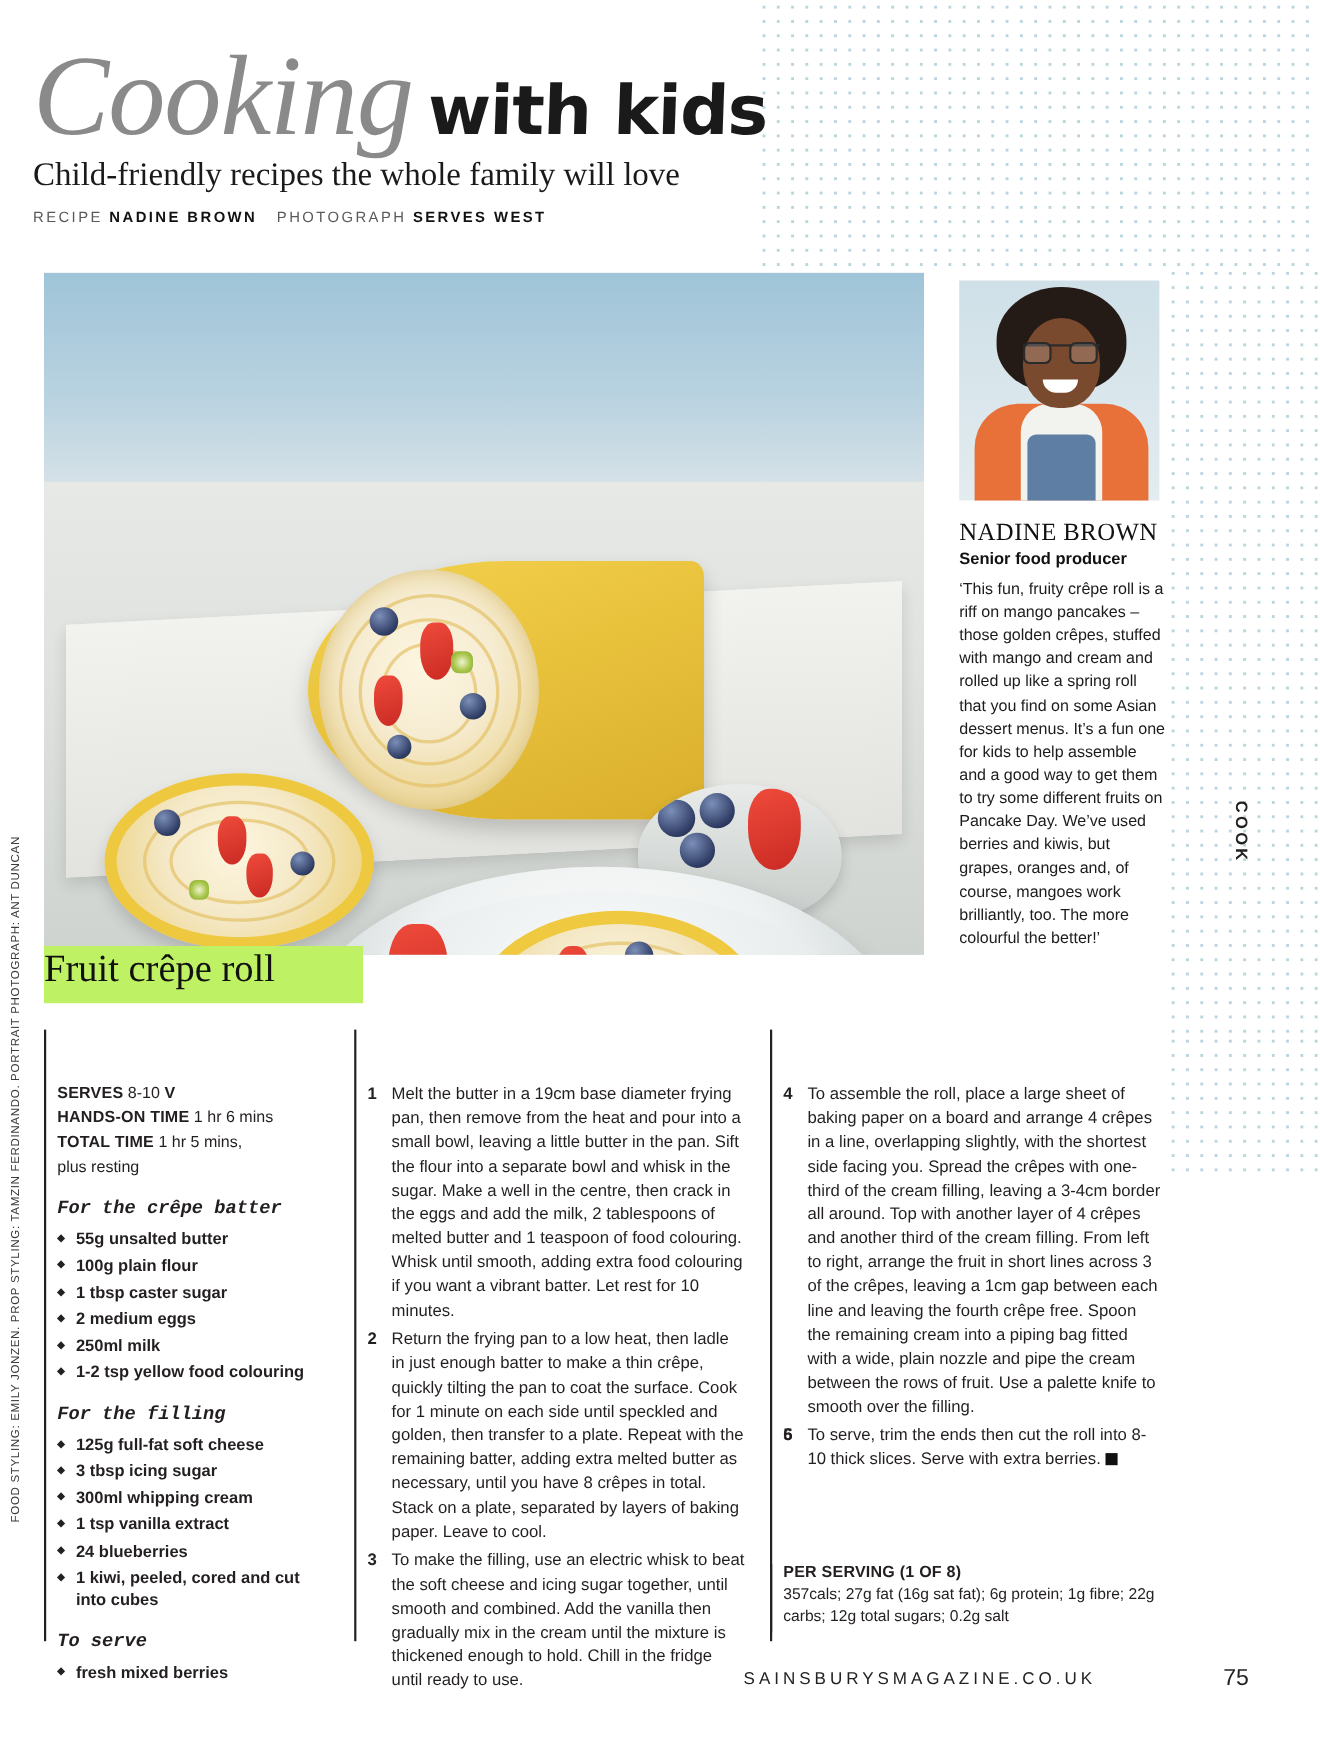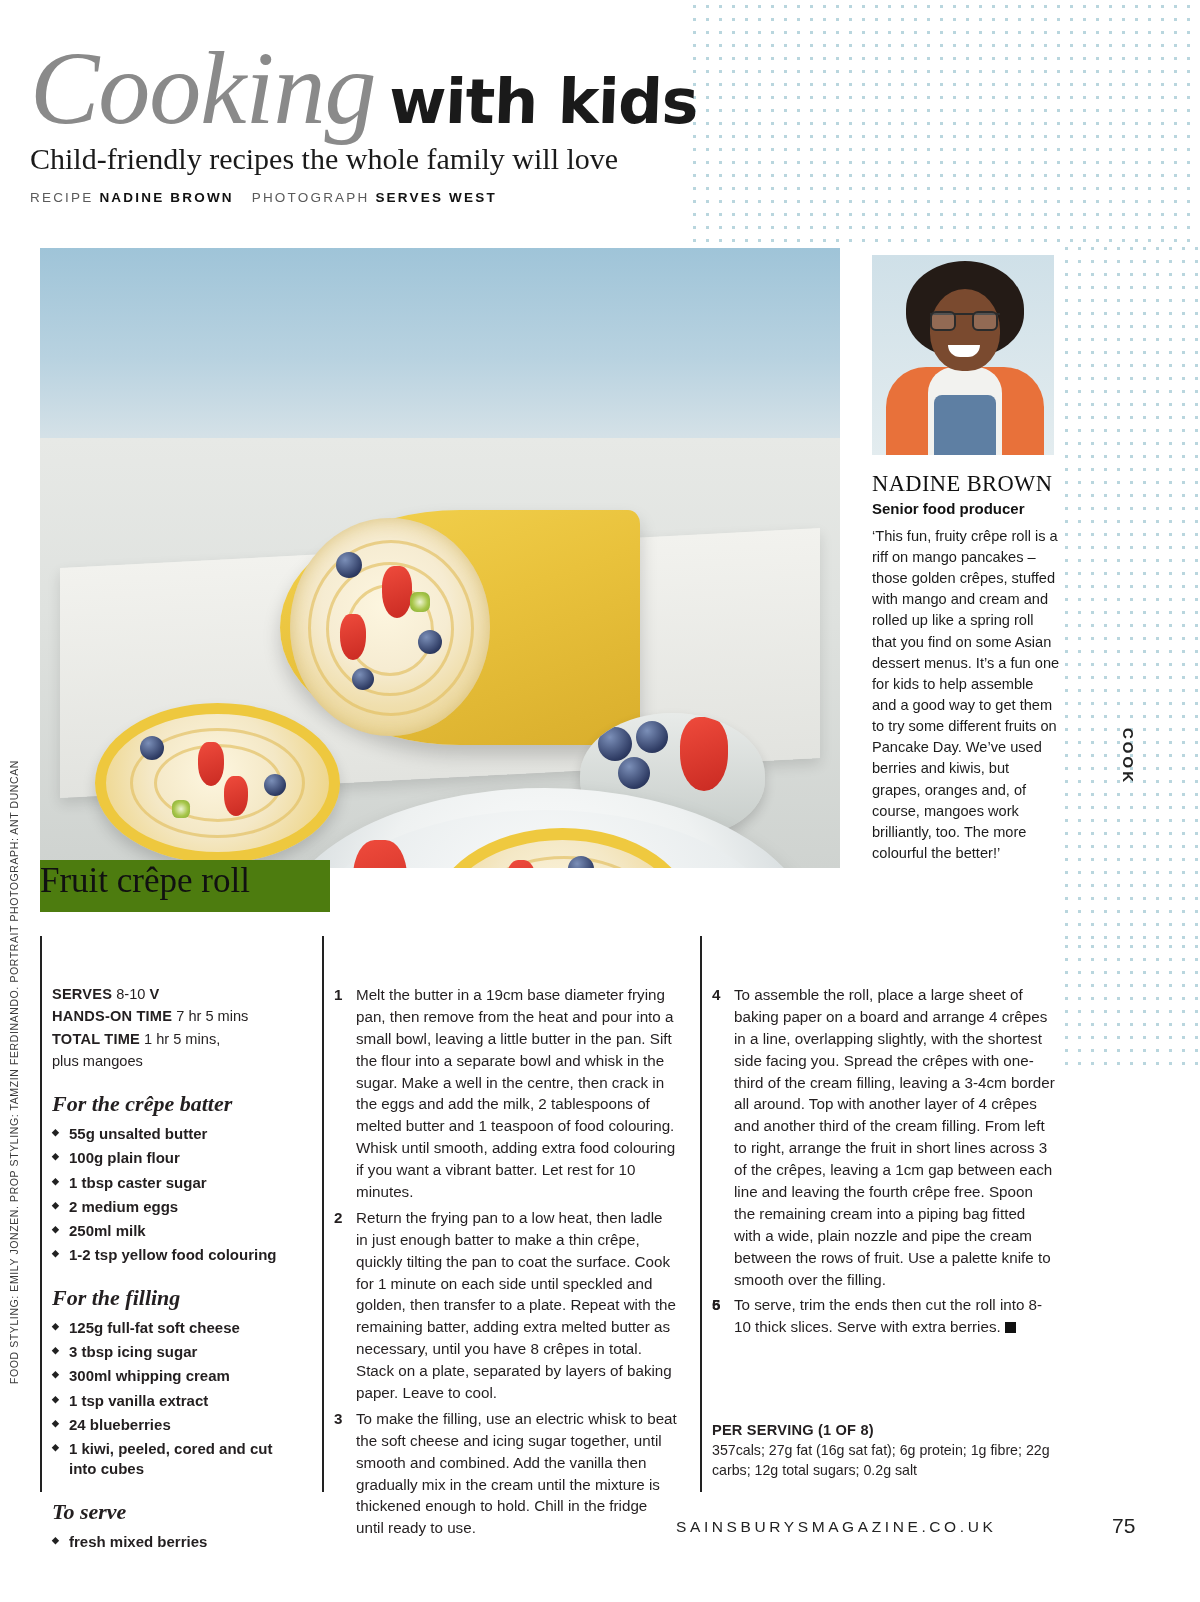--- a/index.html
+++ b/index.html
@@ -199,21 +199,21 @@
   #side-credits {
     position: absolute; left: 8px; top: 760px;
     font-size: 10.5px; letter-spacing: .6px; color: #3a3a3a;
     writing-mode: vertical-rl; transform: rotate(180deg);
     white-space: nowrap;
   }
 
   
   #recipe-title {
     position: absolute; left: 40px; top: 860px; width: 290px; height: 52px;
-    background: #4d7c0f;
+    background: #bef264;
     font-family: "Liberation Serif", serif;
     font-size: 35px; color: #111; line-height: 1.2;
   }
 
   
   .col { position: absolute; top: 984px; font-size: 15px; line-height: 1.42; }
   #col1 { left: 40px; width: 252px; }
   #col2 { left: 322px; width: 356px; }
   #col3 { left: 700px; width: 355px; }
 
@@ -227,23 +227,23 @@
   #col1 { padding-left: 12px; }
   #col2 { padding-left: 12px; }
   #col3 { padding-left: 12px; }
 
   .meta { font-size: 14.6px; line-height: 1.4; margin-bottom: 2px; }
   .meta b { font-weight: bold; letter-spacing: .2px; }
   .vtag { font-weight: bold; }
   .plus-resting { font-size: 14.6px; }
 
   .sec-head {
-    font-family: Liberation Serif, serif;
+    font-family: Liberation Mono, monospace;
     font-style: italic; font-weight: bold;
-    font-size: 22px; margin: 16px 0 5px;
+    font-size: 17px; margin: 16px 0 5px;
   }
   ul.ingr { list-style: none; margin: 0; padding: 0; }
   ul.ingr li {
     position: relative; padding-left: 17px; margin-bottom: 4px;
     font-size: 15px; line-height: 1.35; font-weight: bold;
   }
   ul.ingr li:before {
     content: "\25C6"; position: absolute; left: 0; top: 0;
     font-size: 9px; line-height: 1.9; color: #222;
   }
@@ -375,27 +375,27 @@
 <div class="col-rule" id="rule3"></div>
 
 <div class="col" id="col1">
   <div class="meta">
     <b>SERVES</b>
     <span>8-10</span>
     <span class="vtag">V</span>
   </div>
   <div class="meta">
     <b>HANDS-ON TIME</b>
-    <span>7 hr 5 mins</span>
+    <span>1 hr 6 mins</span>
   </div>
   <div class="meta">
     <b>TOTAL TIME</b>
     <span>1 hr 5 mins,</span>
   </div>
-  <div class="plus-resting">plus mangoes</div>
+  <div class="plus-resting">plus resting</div>
 
   <div class="sec-head">For the crêpe batter</div>
   <ul class="ingr">
     <li>55g unsalted butter</li>
     <li>100g plain flour</li>
     <li>1 tbsp caster sugar</li>
     <li>2 medium eggs</li>
     <li>250ml milk</li>
     <li>1-2 tsp yellow food colouring</li>
   </ul>

